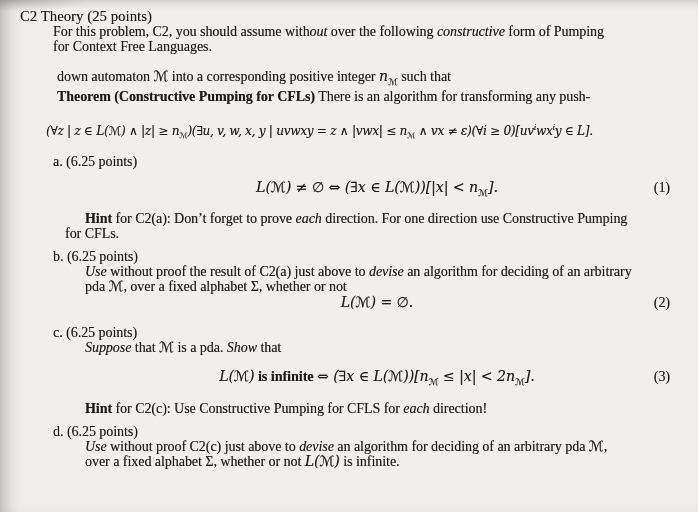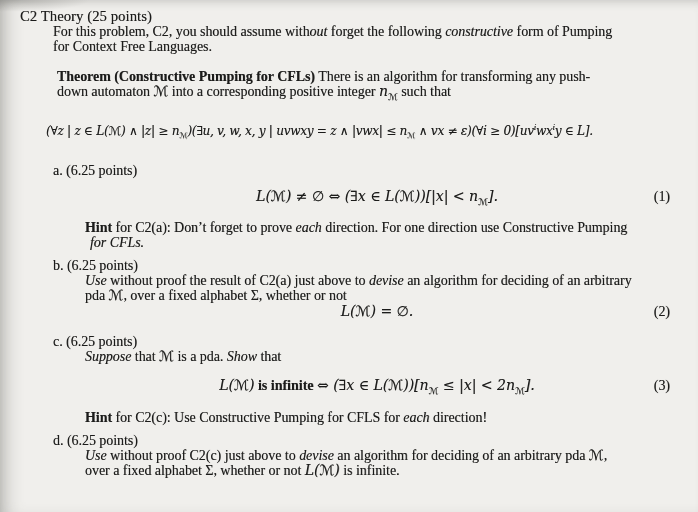--- a/index.html
+++ b/index.html
@@ -20,59 +20,59 @@
     content:""; position:absolute; left:0; top:0; width:90px; height:12px;
     background:radial-gradient(ellipse at 15% 0%, rgba(90,90,85,0.30), transparent 70%);
     pointer-events:none;
   }
   .line { line-height:15.2px; white-space:nowrap; }
   .h    { margin-left:20px; line-height:15.2px; font-size:14.6px; letter-spacing:0.1px; }
   .indent-intro { margin-left:53px; }
   .theorem { margin-left:57px; }
   .label   { margin-left:53px; }
   .body-ind{ margin-left:85px; }
-  .hint-cont { margin-left:90px;font-style:italic; }
+  .hint-cont { margin-left:65px; }
   .bold { font-weight:bold; }
   .it   { font-style:italic; }
   .math { font-family:"DejaVu Serif","DejaVu Sans",serif; font-style:italic; }
   .rm   { font-style:normal; font-family:"Liberation Serif","DejaVu Serif",serif;font-weight:bold; }
   .formula {
     margin-left:46px; margin-top:16px; line-height:16px;
     font-size:12px; letter-spacing:-0.25px; white-space:nowrap;
   }
   .eqrow {
     position:relative; text-align:center; line-height:16px;
     font-size:14px; padding-left:56px; white-space:nowrap;
   }
   .eqnum {
     position:absolute; right:28px; top:1px; font-size:13.9px;
     font-style:normal; font-family:"Liberation Serif","DejaVu Serif",serif;
     letter-spacing:0;
   }
   sub.msub { font-size:66%; }
   sup.msup { font-size:66%; font-style:italic; }
-  .mt14 { margin-top:14px; } .mt19 { margin-top:19px; } .mt10 { margin-top:10px; }
+  .mt14 { margin-top:14px; } .mt19 { margin-top:10px; } .mt10 { margin-top:10px; }
   .mt11 { margin-top:10px; } .mt7  { margin-top:7px;  } .mt9  {  }
   .mt12 { margin-top:12px; }
 </style>
 </head>
 <body>
 
 <div class="doc">
 
   <div class="h">C2 Theory (25 points)</div>
 
   <div class="indent-intro">
-    <div class="line"><span>For this problem, C2, you should assume with</span><span class="it">out</span><span> forget the following </span><span class="it">constructive</span><span> form of Pumping</span></div>
+    <div class="line"><span>For this problem, C2, you should assume with</span><span class="it">out</span><span> over the following </span><span class="it">constructive</span><span> form of Pumping</span></div>
     <div class="line"><span>for Context Free Languages.</span></div>
   </div>
 
   <div class="theorem mt14">
+    <div class="line"><span>down automaton </span><span class="math">ℳ</span><span> into a corresponding positive integer </span><span class="math">n</span><sub class="msub math">ℳ</sub><span> such that</span></div>
     <div class="line"><span class="bold">Theorem (Constructive Pumping for CFLs)</span><span> There is an algorithm for transforming any push-</span></div>
-    <div class="line"><span>down automaton </span><span class="math">ℳ</span><span> into a corresponding positive integer </span><span class="math">n</span><sub class="msub math">ℳ</sub><span> such that</span></div>
   </div>
 
   <div class="formula math"><span>(∀z | z ∈ L(ℳ) ∧ |z| ≥ n</span><sub class="msub">ℳ</sub><span>)(∃u, v, w, x, y | uvwxy = z ∧ |vwx| ≤ n</span><sub class="msub">ℳ</sub><span> ∧ vx ≠ ε)(∀i ≥ 0)[uv</span><sup class="msup">i</sup><span>wx</span><sup class="msup">i</sup><span>y ∈ L].</span></div>
 
   <div class="line label mt19"><span>a. (6.25 points)</span></div>
 
   <div class="eqrow mt10"><span class="math"><span>L(ℳ) ≠ ∅ ⇔ (∃x ∈ L(ℳ))[|x| &lt; n</span><sub class="msub">ℳ</sub><span>].</span></span><span class="eqnum">(1)</span></div>
 
   <div class="line body-ind mt11"><span class="bold">Hint</span><span> for C2(a): Don’t forget to prove </span><span class="it">each</span><span> direction. For one direction use Constructive Pumping</span></div>
   <div class="line hint-cont"><span>for CFLs.</span></div>

